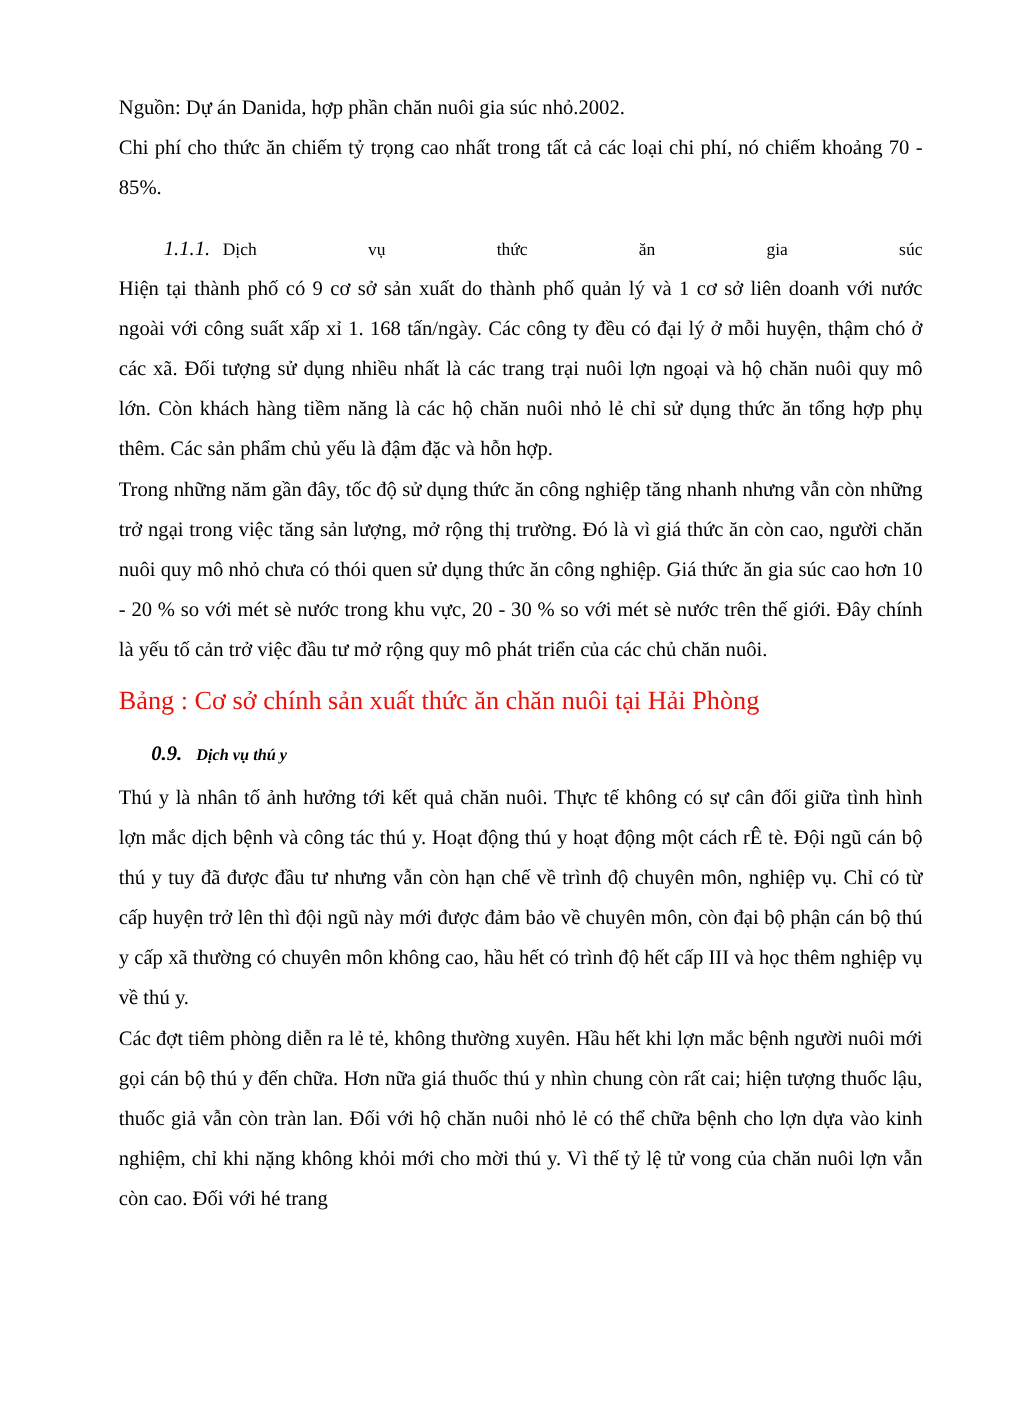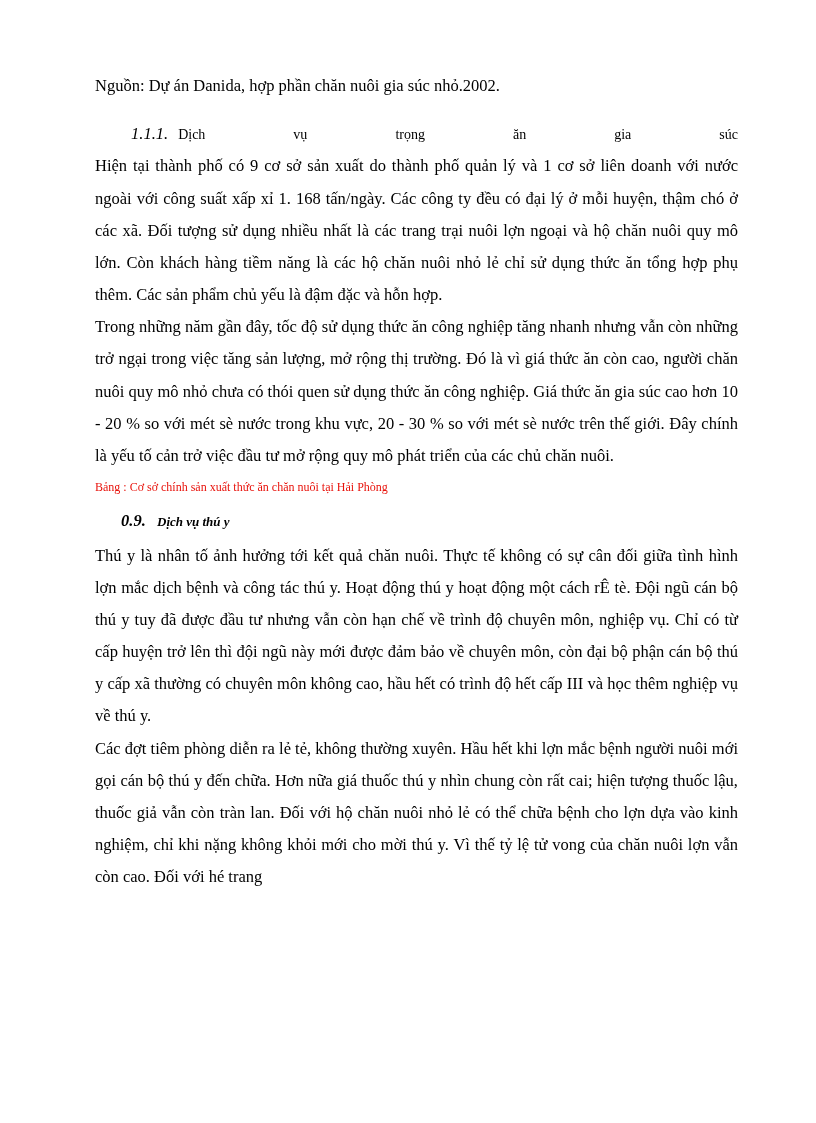--- a/index.html
+++ b/index.html
@@ -48,21 +48,21 @@
     flex: 1;
     display: flex;
     justify-content: space-between;
     font-size: 14px;
   }
   .h3-text span {
     white-space: nowrap;
   }
   .red-line {
     color: #e8120b;
-    font-size: 12px;
+    font-size: 21px;
     margin-top: 4px;
   }
   .h2-row {
     display: flex;
     align-items: baseline;
     margin-top: 6px;
     margin-bottom: 2px;
   }
   .h2-num {
     font-weight: bold;
@@ -79,27 +79,28 @@
   }
 </style>
 </head>
 <body>
 
 <div class="page">
   <div class="doc-body">
 
     <p class="para">Nguồn: Dự án Danida, hợp phần chăn nuôi gia súc nhỏ.2002.</p>
 
+    <p class="para">Chi phí cho thức ăn chiếm tỷ trọng cao nhất trong tất cả các loại chi phí, nó chiếm khoảng 70 - 85%.</p>
 
     <div class="heading-num-row">
       <span class="h3-num">1.1.1.</span>
       <span class="h3-text">
         <span>Dịch</span>
         <span>vụ</span>
-        <span>trọng</span>
+        <span>thức</span>
         <span>ăn</span>
         <span>gia</span>
         <span>súc</span>
       </span>
     </div>
 
     <p class="para">Hiện tại thành phố có 9 cơ sở sản xuất do thành phố quản lý và 1 cơ sở liên doanh với nước ngoài với công suất xấp xỉ 1. 168 tấn/ngày. Các công ty đều có đại lý ở mỗi huyện, thậm chó ở các xã. Đối tượng sử dụng nhiều nhất là các trang trại nuôi lợn ngoại và hộ chăn nuôi quy mô lớn. Còn khách hàng tiềm năng là các hộ chăn nuôi nhỏ lẻ chỉ sử dụng thức ăn tổng hợp phụ thêm. Các sản phẩm chủ yếu là đậm đặc và hỗn hợp.</p>
 
     <p class="para">Trong những năm gần đây, tốc độ sử dụng thức ăn công nghiệp tăng nhanh nhưng vẫn còn những trở ngại trong việc tăng sản lượng, mở rộng thị trường. Đó là vì giá thức ăn còn cao, người chăn nuôi quy mô nhỏ chưa có thói quen sử dụng thức ăn công nghiệp. Giá thức ăn gia súc cao hơn 10 - 20 % so với mét sè nước trong khu vực, 20 - 30 % so với mét sè nước trên thế giới. Đây chính là yếu tố cản trở việc đầu tư mở rộng quy mô phát triển của các chủ chăn nuôi.</p>
 

